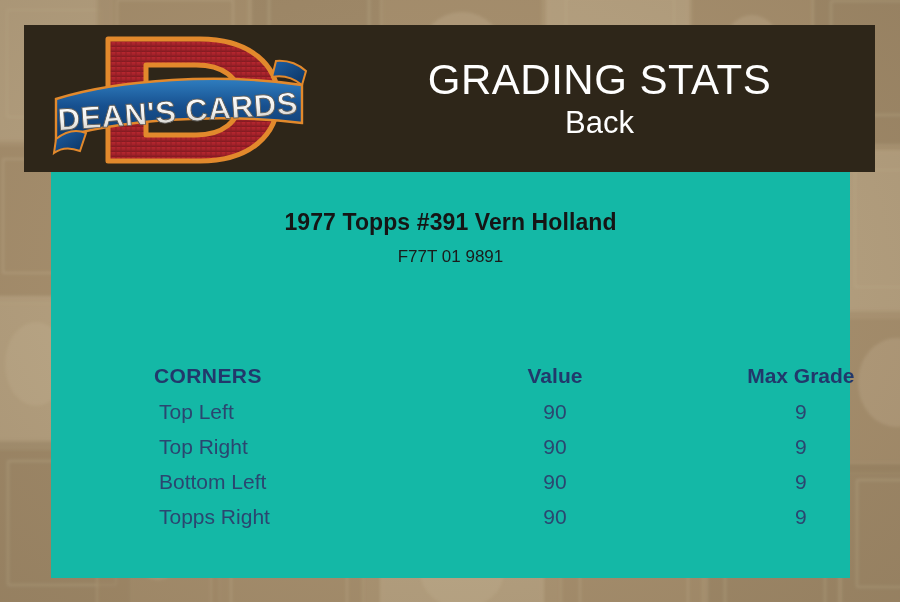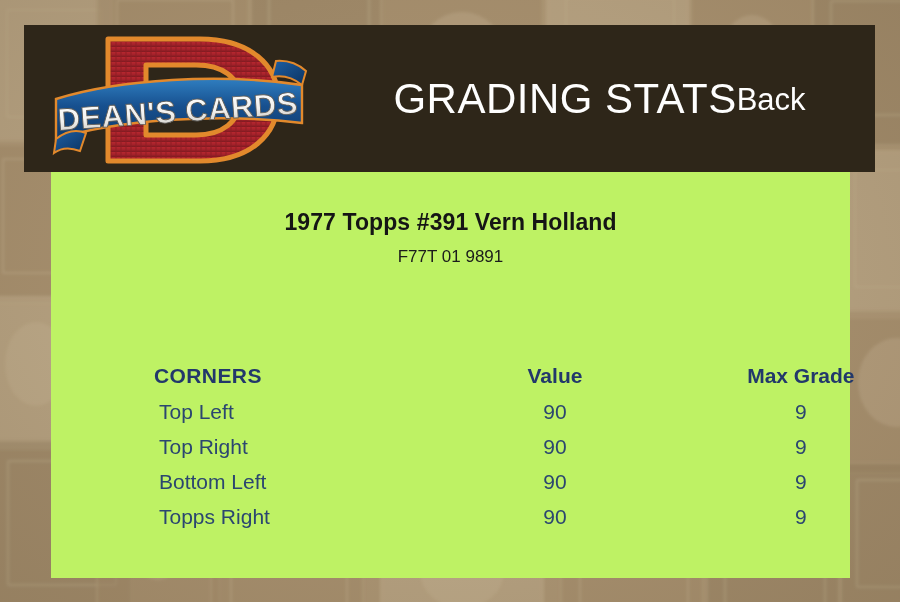--- a/index.html
+++ b/index.html
@@ -81,21 +81,21 @@
   }
   .logo svg { display: block; }
 
   .header-titles {
     position: absolute;
     left: 300px;
     top: 0;
     width: 551px;
     height: 147px;
     display: flex;
-    flex-direction: row;
+    flex-direction: column;
     align-items: center;
     justify-content: center;
   }
   .title-main {
     color: #fefefe;
     font-size: 42px;
     font-weight: 400;
     letter-spacing: 0.5px;
     line-height: 1.08;
   }
@@ -107,21 +107,21 @@
     margin-top: 4px;
   }
 
   
   .panel {
     position: absolute;
     left: 51px;
     top: 172px;
     width: 799px;
     height: 406px;
-    background: #bef264;
+    background: #14b8a6;
   }
 
   .card-title {
     position: absolute;
     left: 0;
     top: 37px;
     width: 799px;
     text-align: center;
     font-size: 23px;
     font-weight: bold;

